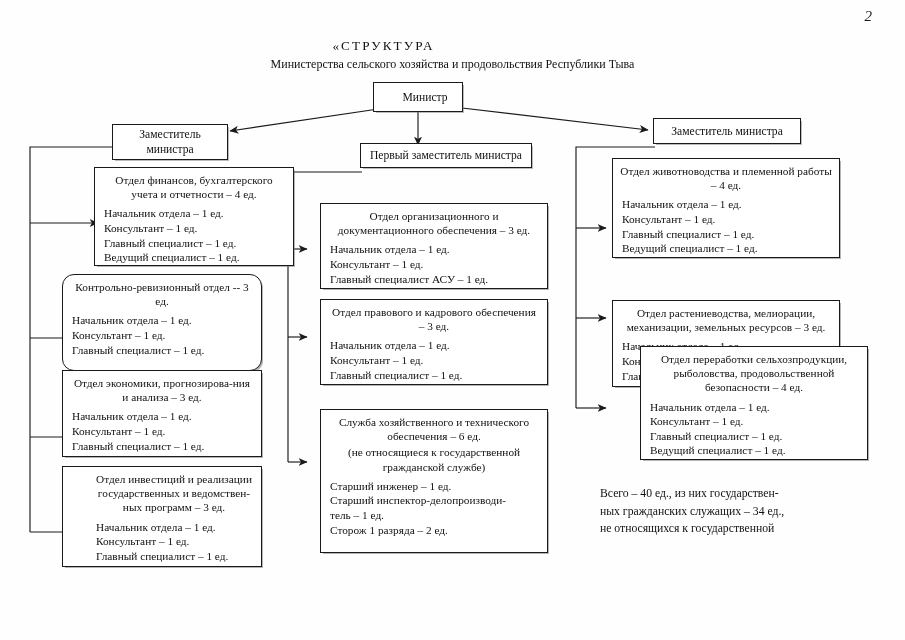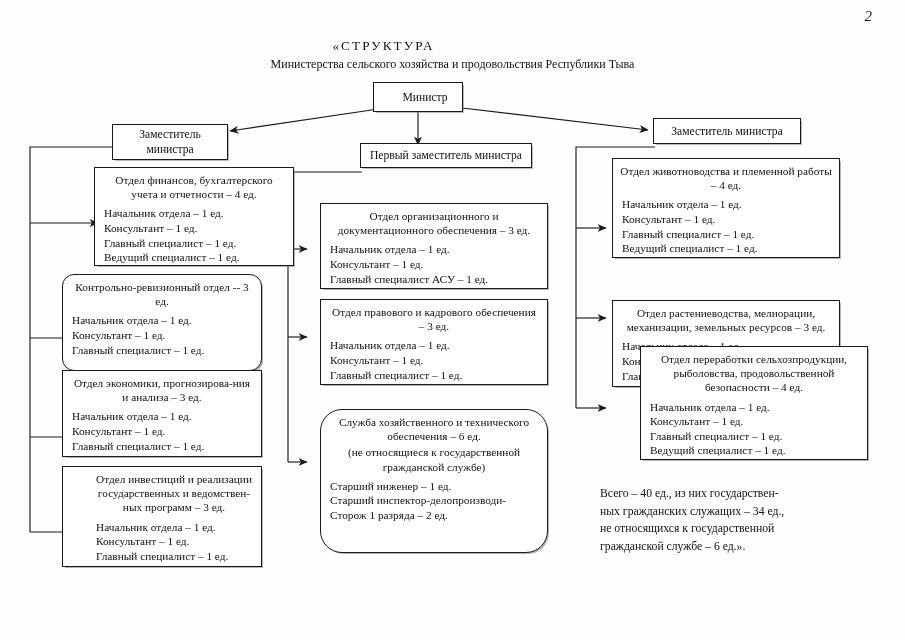--- a/index.html
+++ b/index.html
@@ -181,26 +181,27 @@
 
   <div class="box" id="M1" style="left:320px;top:299px;width:228px;height:86px;">
     <div class="hdr">Отдел правового и кадрового обеспечения – 3 ед.</div>
     <ul>
         <li>Начальник отдела – 1 ед.</li>
         <li>Консультант – 1 ед.</li>
         <li>Главный специалист – 1 ед.</li>
       </ul>
   </div>
 
-  <div class="box" id="M2" style="left:320px;top:409px;width:228px;height:144px;border-radius:22px;">
+  <div class="box" id="M2" style="left:320px;top:409px;width:228px;height:144px;">
     <div class="hdr tight">Служба хозяйственного и технического обеспечения – 6 ед.</div>
     <div class="hdr" style="padding-top:0;">(не относящиеся к государственной гражданской службе)</div>
     <ul>
         <li>Старший инженер – 1 ед.</li>
         <li>Старший инспектор-делопроизводи-</li>
+        <li>тель – 1 ед.</li>
         <li>Сторож 1 разряда – 2 ед.</li>
       </ul>
   </div>
 
   <div class="box" id="R0" style="left:612px;top:158px;width:228px;height:100px;">
     <div class="hdr">Отдел животноводства и племенной работы – 4 ед.</div>
     <ul>
         <li>Начальник отдела – 1 ед.</li>
         <li>Консультант – 1 ед.</li>
         <li>Главный специалист – 1 ед.</li>
@@ -224,16 +225,15 @@
         <li>Консультант – 1 ед.</li>
         <li>Главный специалист – 1 ед.</li>
         <li>Ведущий специалист – 1 ед.</li>
       </ul>
   </div>
 
   <div id="summary">
       <div>Всего – 40 ед., из них государствен-</div>
       <div>ных гражданских служащих – 34 ед.,</div>
       <div>не относящихся к государственной</div>
-      <div>гражданской службе  – 6 ед.».</div>
     </div>
 
 </div>
 
 </body></html>

